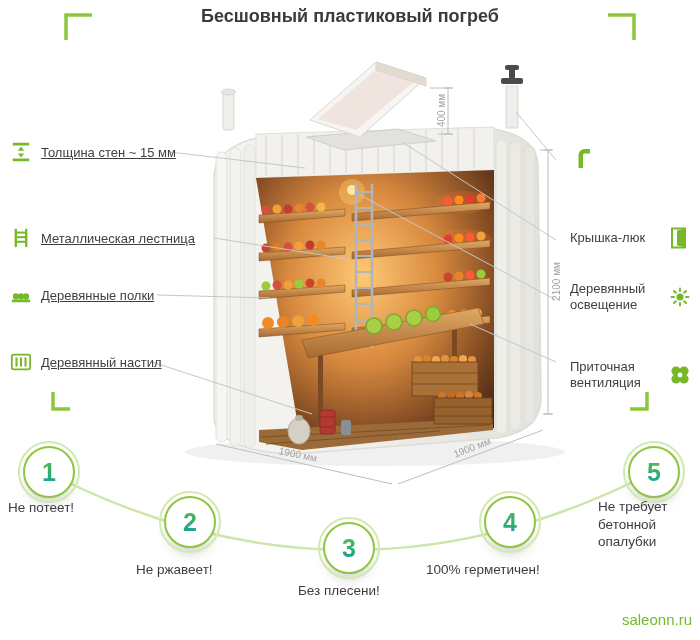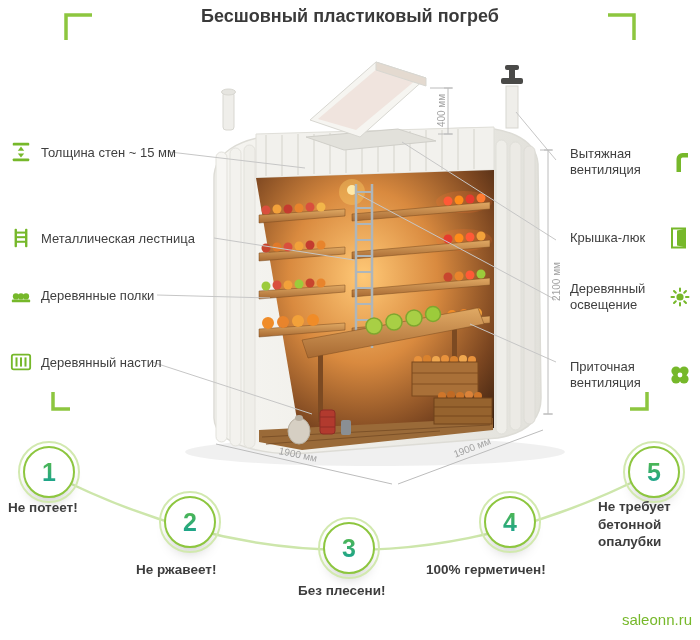--- a/index.html
+++ b/index.html
@@ -1,28 +1,28 @@
 <!DOCTYPE html>
 <html><head>
 <meta charset="utf-8">
 <style>
   html,body{margin:0;padding:0;}
   body{width:700px;height:640px;background:#ffffff;font-family:"Liberation Sans",sans-serif;overflow:hidden;}
   .stage{position:relative;width:700px;height:640px;background:#fff;}
   .art{position:absolute;left:0;top:0;z-index:1;}
   .title{position:absolute;left:0;top:6px;width:700px;text-align:center;font-size:18px;font-weight:bold;color:#3a3a3a;z-index:3;margin:0;}
   .callout{position:absolute;display:flex;align-items:center;gap:9px;z-index:3;}
-  .callout .txt{font-size:13px;color:#3f3f3f;white-space:nowrap;}
+  .callout .txt{font-size:13px;color:#3f3f3f;white-space:nowrap;text-decoration:underline;}
   .callout-r{position:absolute;display:flex;align-items:center;justify-content:space-between;width:122px;left:570px;z-index:3;}
   .callout-r .txt{font-size:13px;color:#3f3f3f;width:86px;line-height:1.25;}
   .ic{display:inline-flex;flex:0 0 auto;}
   .dim{position:absolute;font-size:10px;color:#a3a3a3;z-index:2;white-space:nowrap;text-align:center;}
   .feat{position:absolute;width:48px;height:48px;border-radius:50%;background:#fff;border:2px solid #8dc63f;outline:2px solid #d2e9af;outline-offset:3px;box-shadow:0 10px 14px -6px rgba(0,0,0,.22);display:flex;align-items:center;justify-content:center;z-index:4;}
   .feat .num{font-size:25px;font-weight:bold;color:#27a06e;background:linear-gradient(180deg,#59bb46,#0f9f9b);-webkit-background-clip:text;background-clip:text;-webkit-text-fill-color:transparent;}
-  .featlabel{position:absolute;font-size:13.5px;color:#3d3d3d;z-index:4;line-height:1.3;font-weight:bold;}
+  .featlabel{position:absolute;font-size:13.5px;color:#3d3d3d;z-index:4;line-height:1.3;}
   .watermark{position:absolute;right:8px;top:611px;font-size:15px;color:#76b82a;z-index:4;}
 </style>
 </head>
 <body>
 
 <div class="stage">
 
   <svg class="art" width="700" height="640" viewBox="0 0 700 640">
     <defs>
       <linearGradient id="wood" x1="0" y1="0" x2="0" y2="1">
@@ -289,21 +289,20 @@
             <rect x="6" y="7" width="2.2" height="10"></rect>
             <rect x="10.9" y="7" width="2.2" height="10"></rect>
             <rect x="15.8" y="7" width="2.2" height="10"></rect>
           </g>
       </svg>
     </span>
     <span class="txt">Деревянный настил</span>
   </div>
 
   <div class="callout-r" style="top:146px;">
-    <span class="txt">Вытяжная вентиляция</span>
     <span class="ic">
       <svg width="24" height="24" viewBox="0 0 24 24" fill="#76b82a">
         <path d="M8.5 22V9a6 6 0 0 1 6-6H20v4.5h-5.5A1.5 1.5 0 0 0 13 9v13z"></path>
       </svg>
     </span>
   </div>
 
   <div class="callout-r" style="top:226px;">
     <span class="txt">Крышка-люк</span>
     <span class="ic">

